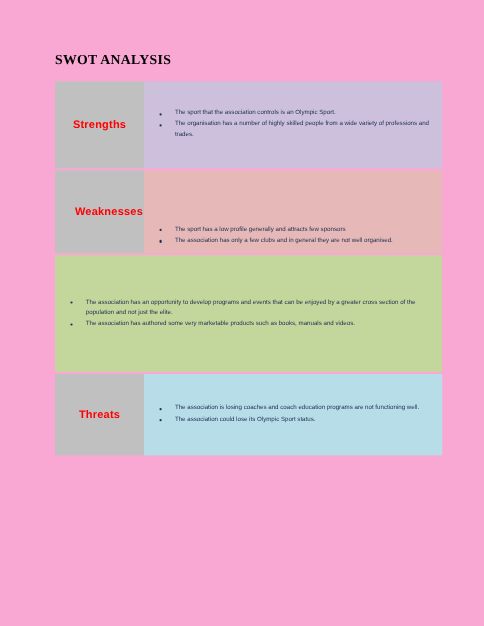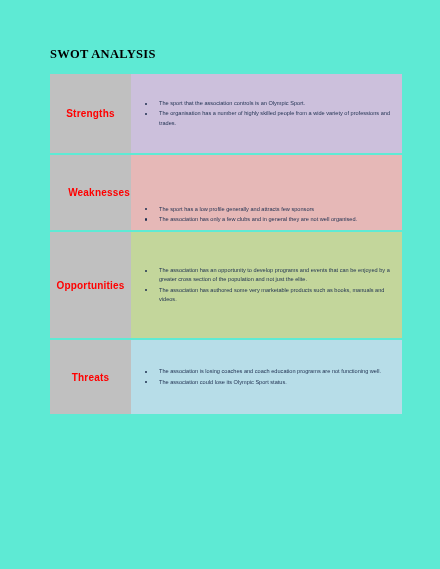--- a/index.html
+++ b/index.html
@@ -12,21 +12,21 @@
     height: 569px;
     position: relative;
     overflow: hidden;
     font-family: "Liberation Sans", sans-serif;
     -webkit-font-smoothing: antialiased;
   }
 
   .page {
     position: absolute;
     inset: 0;
-    background: #5eead4;
+    background: #f9a8d4;
   }
 
   .doc-title {
     position: absolute;
     left: 50px;
     top: 47px;
     font-family: "Liberation Serif", serif;
     font-weight: bold;
     font-size: 12.5px;
     letter-spacing: 0.3px;
@@ -157,23 +157,20 @@
           </li>
           <li class="bullet-item" style="color: rgb(31, 48, 80);">
             <span class="bullet-dot" style="background: rgb(31, 48, 80);"></span>
             <span>The association has only a few clubs and in general they are not well organised.</span>
           </li>
         </ul>
       </div>
     </div>
 
     <div class="swot-row row-opportunities">
-      <div class="label-cell" style="background: rgb(192, 192, 192);">
-        <span class="label-text" style="color: rgb(255, 0, 0);">Opportunities</span>
-      </div>
       <div class="content-cell" style="background: rgb(195, 214, 155);">
         <ul class="bullet-list">
           <li class="bullet-item" style="color: rgb(31, 48, 80);">
             <span class="bullet-dot" style="background: rgb(31, 48, 80);"></span>
             <span>The association has an opportunity to develop programs and events that can be enjoyed by a greater cross section of the population and not just the elite.</span>
           </li>
           <li class="bullet-item" style="color: rgb(31, 48, 80);">
             <span class="bullet-dot" style="background: rgb(31, 48, 80);"></span>
             <span>The association has authored some very marketable products such as books, manuals and videos.</span>
           </li>

